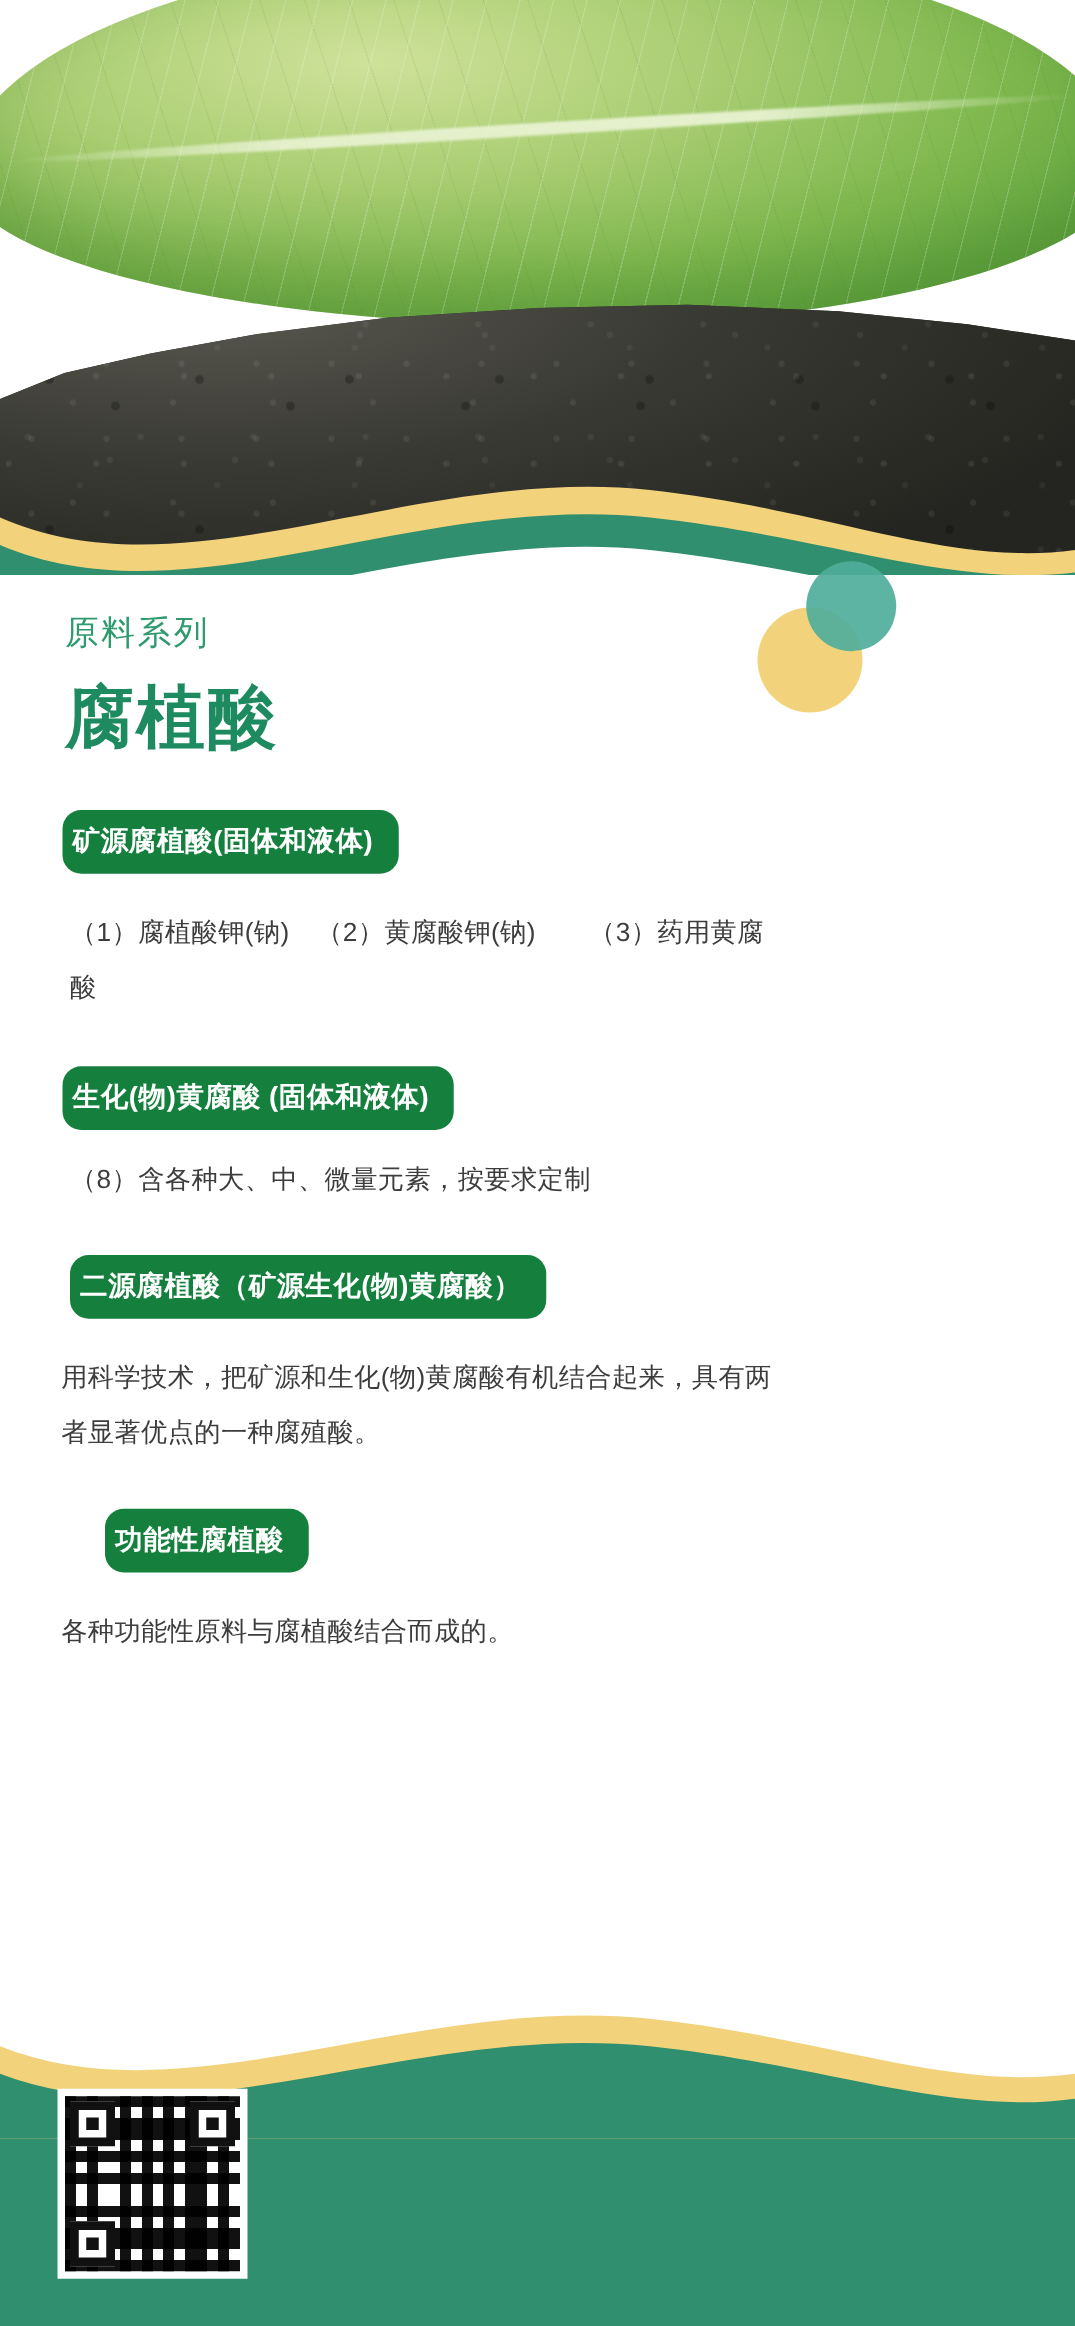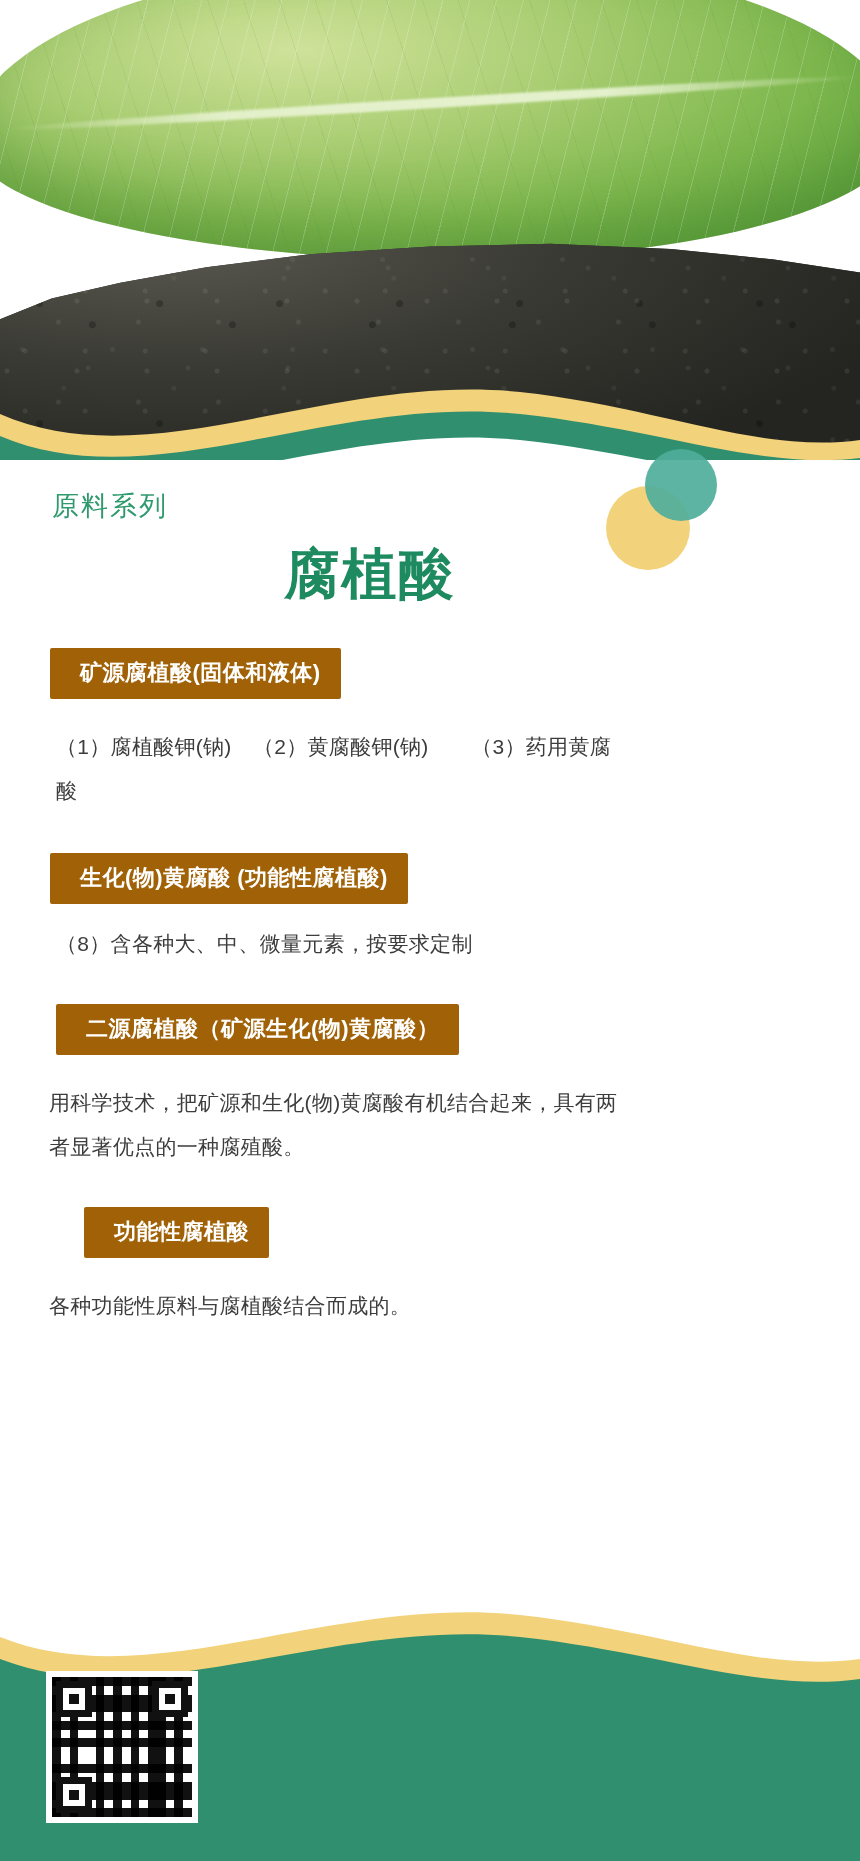--- a/index.html
+++ b/index.html
@@ -119,33 +119,32 @@
     letter-spacing: 2px;
     font-weight: 500;
   }
   .title {
     margin-left: 52px;
     margin-top: 14px;
     font-size: 55px;
     font-weight: bold;
     color: #1d8a5f;
     letter-spacing: 2px;
-    text-align: center;
   }
 
   .tag {
     display: inline-block;
     margin-left: 50px;
     margin-top: 36px;
-    padding: 10px 20px 11px 30px;
-    background: #a16207;
+    padding: 10px 20px 11px 8px;
+    background: #15803d;
     color: #ffffff;
     font-size: 22px;
     font-weight: bold;
-    border-radius: 2px;
+    border-radius: 15px;
     letter-spacing: .5px;
   }
   .tag.second { margin-top: 40px; }
   .tag.third  { margin-top: 38px; margin-left: 56px; }
   .tag.fourth { margin-top: 38px; margin-left: 84px; }
 
   .para {
     margin-left: 56px;
     margin-right: 58px;
     margin-top: 26px;
@@ -244,21 +243,21 @@
   <div class="circle-yellow"></div>
   <div class="circle-green"></div>
 
   <div class="content">
     <div class="eyebrow">原料系列</div>
     <div class="title">腐植酸</div>
 
     <div class="tag">矿源腐植酸(固体和液体)</div>
     <div class="para">（1）腐植酸钾(钠)　（2）黄腐酸钾(钠)　　（3）药用黄腐酸</div>
 
-    <div class="tag second">生化(物)黄腐酸 (功能性腐植酸)</div>
+    <div class="tag second">生化(物)黄腐酸 (固体和液体)</div>
     <div class="para tight">（8）含各种大、中、微量元素，按要求定制</div>
 
     <div class="tag third">二源腐植酸（矿源生化(物)黄腐酸）</div>
     <div class="para block">用科学技术，把矿源和生化(物)黄腐酸有机结合起来，具有两者显著优点的一种腐殖酸。</div>
 
     <div class="tag fourth">功能性腐植酸</div>
     <div class="para block">各种功能性原料与腐植酸结合而成的。</div>
   </div>
 
   <div class="footer">

